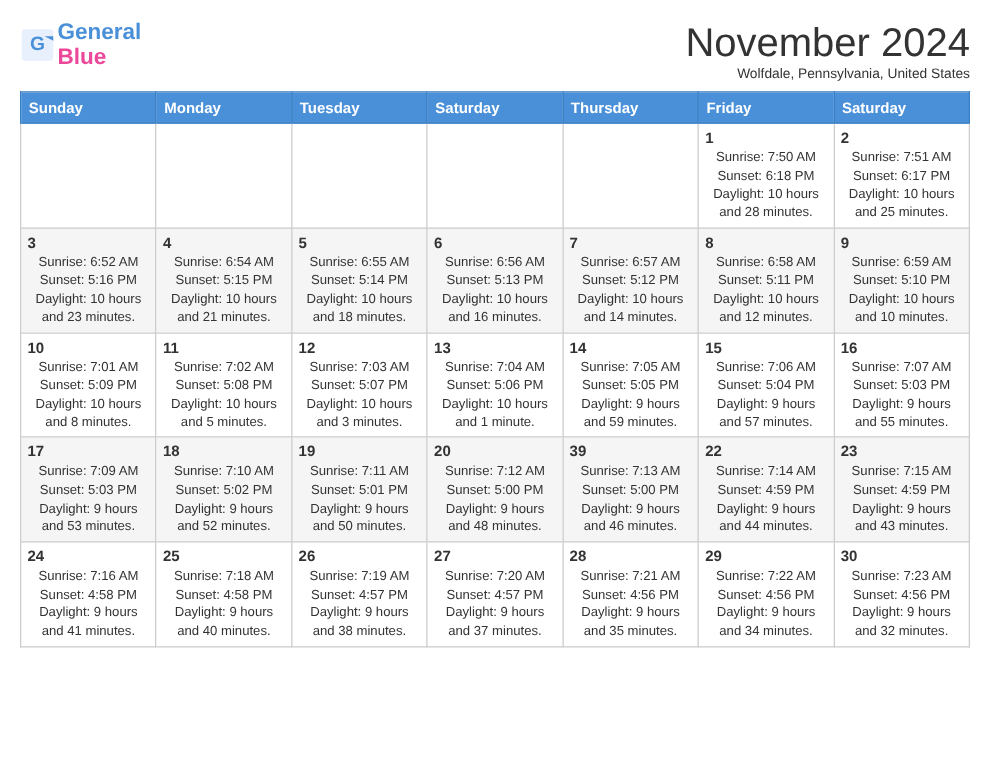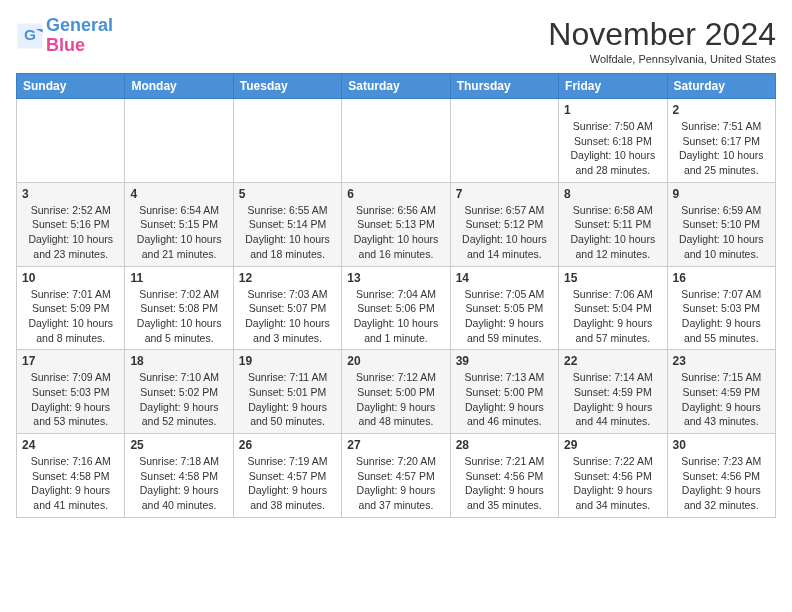--- a/index.html
+++ b/index.html
@@ -140,21 +140,21 @@
         <td>
           <span class="day-number">2</span>
           <div class="day-info">Sunrise: 7:51 AM
 Sunset: 6:17 PM
 Daylight: 10 hours and 25 minutes.</div>
         </td>
       </tr>
       <tr>
         <td>
           <span class="day-number">3</span>
-          <div class="day-info">Sunrise: 2:52 AM
+          <div class="day-info">Sunrise: 6:52 AM
 Sunset: 5:16 PM
 Daylight: 10 hours and 23 minutes.</div>
         </td>
         <td>
           <span class="day-number">4</span>
           <div class="day-info">Sunrise: 6:54 AM
 Sunset: 5:15 PM
 Daylight: 10 hours and 21 minutes.</div>
         </td>
         <td>

